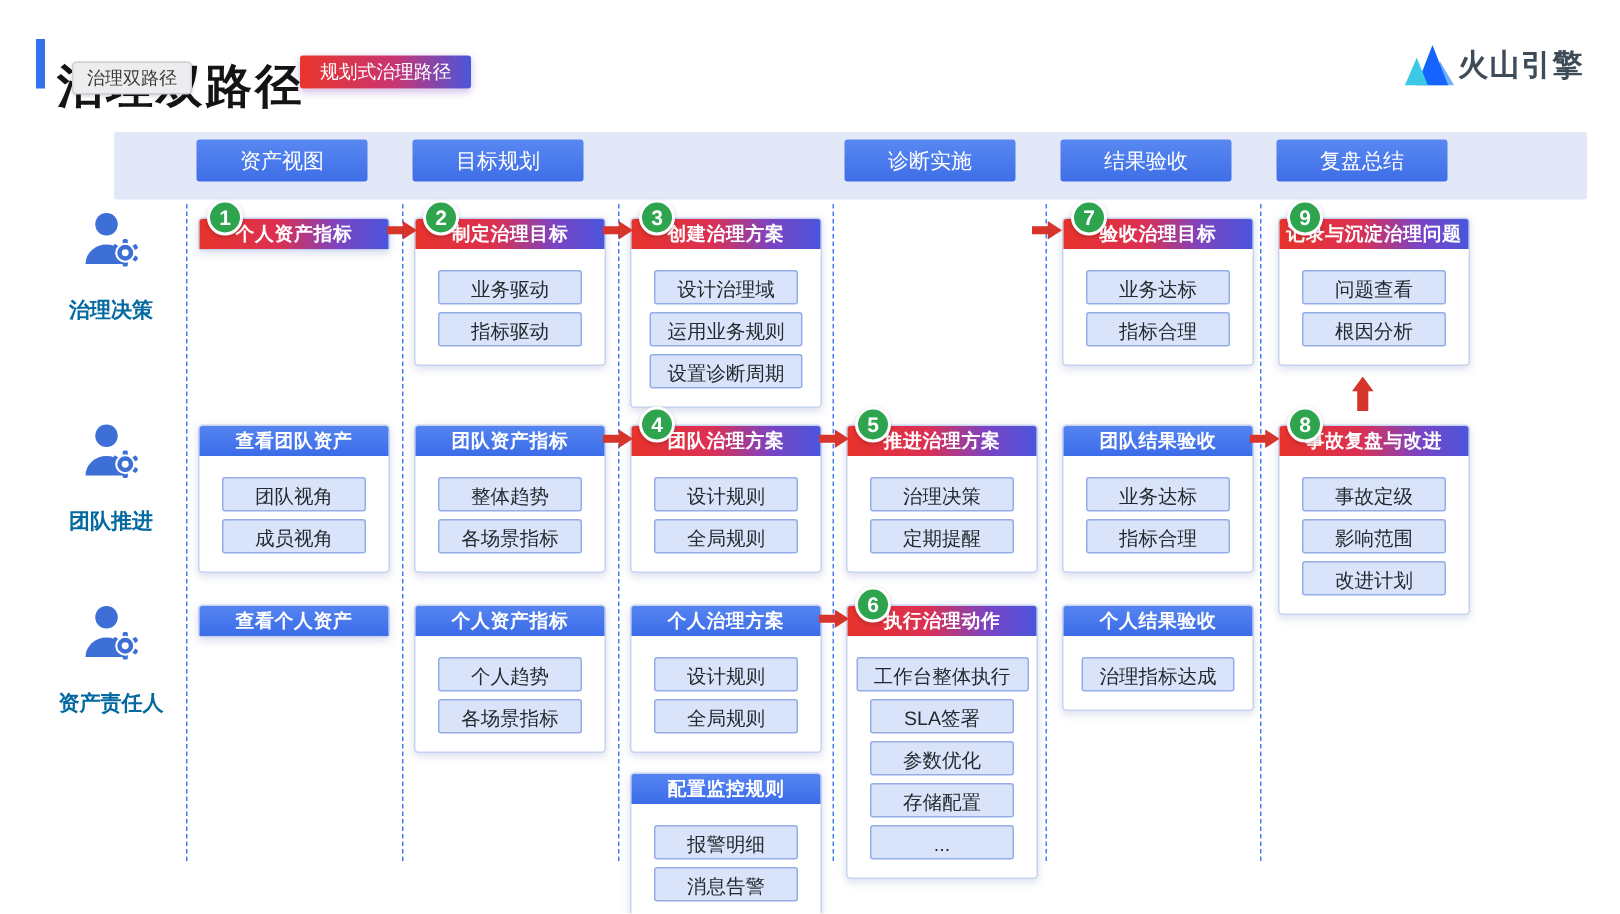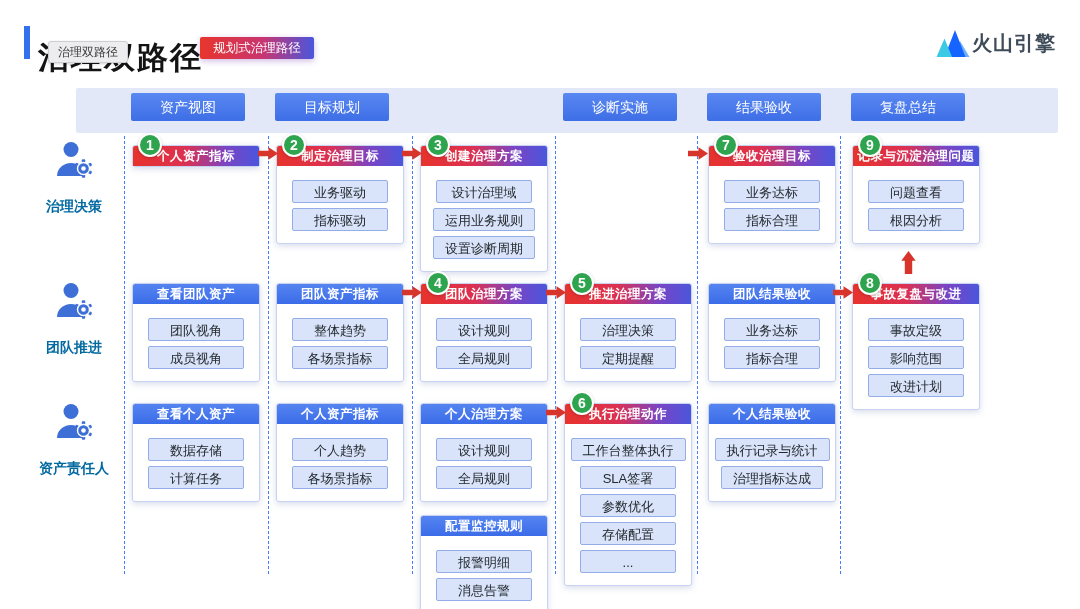--- a/index.html
+++ b/index.html
@@ -229,24 +229,20 @@
     <div class="node-head head-grad">事故复盘与改进</div>
     <div class="node-body">
       <div class="item">事故定级</div>
       <div class="item">影响范围</div>
       <div class="item">改进计划</div>
     </div>
   </div>
 
   <div class="node" style="left:132px;top:403px">
     <div class="node-head head-solid">查看个人资产</div>
-    <div class="node-body">
-      <div class="item">数据存储</div>
-      <div class="item">计算任务</div>
-    </div>
   </div>
 
   <div class="node" style="left:276px;top:403px">
     <div class="node-head head-solid">个人资产指标</div>
     <div class="node-body">
       <div class="item">个人趋势</div>
       <div class="item">各场景指标</div>
     </div>
   </div>
 
@@ -266,21 +262,20 @@
       <div class="item">SLA签署</div>
       <div class="item">参数优化</div>
       <div class="item">存储配置</div>
       <div class="item">...</div>
     </div>
   </div>
 
   <div class="node" style="left:708px;top:403px">
     <div class="node-head head-solid">个人结果验收</div>
     <div class="node-body">
-      <div class="item">执行记录与统计</div>
       <div class="item">治理指标达成</div>
     </div>
   </div>
 
   <div class="node" style="left:420px;top:515px">
     <div class="node-head head-solid">配置监控规则</div>
     <div class="node-body">
       <div class="item">报警明细</div>
       <div class="item">消息告警</div>
     </div>

